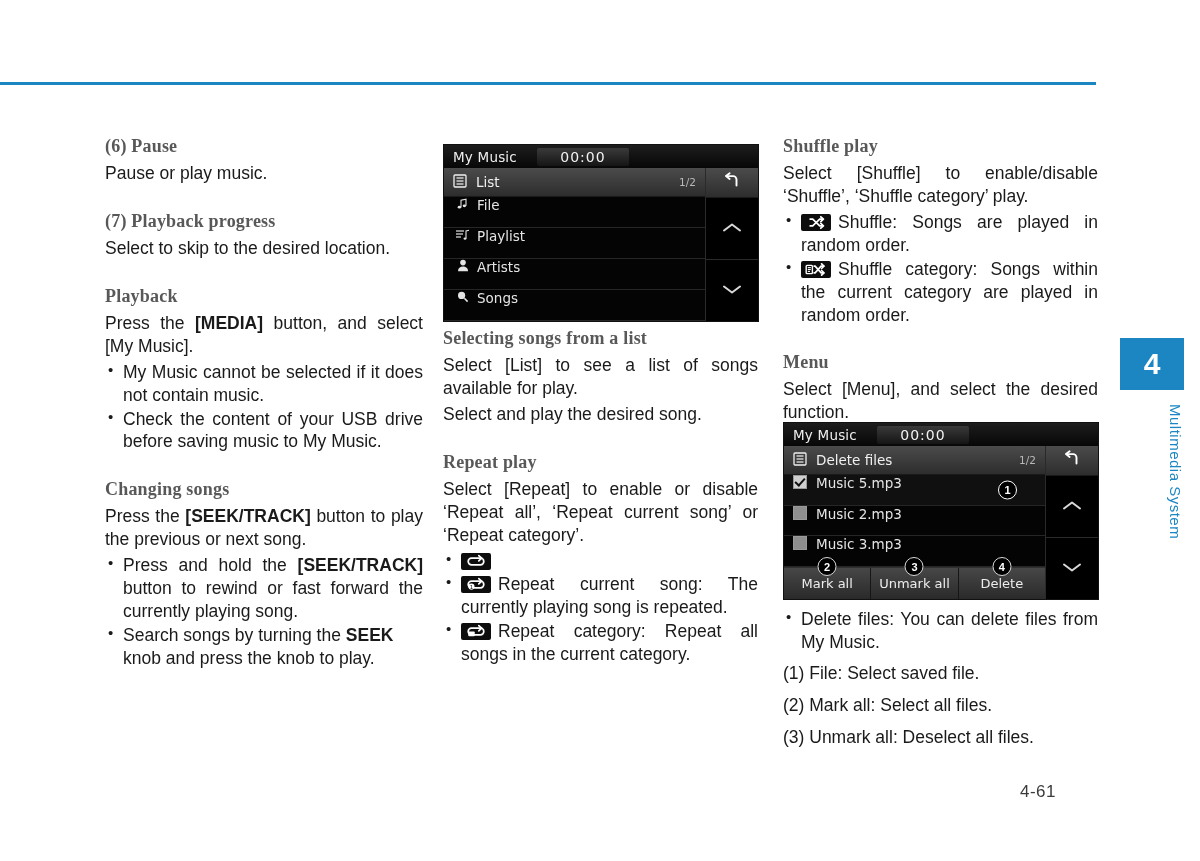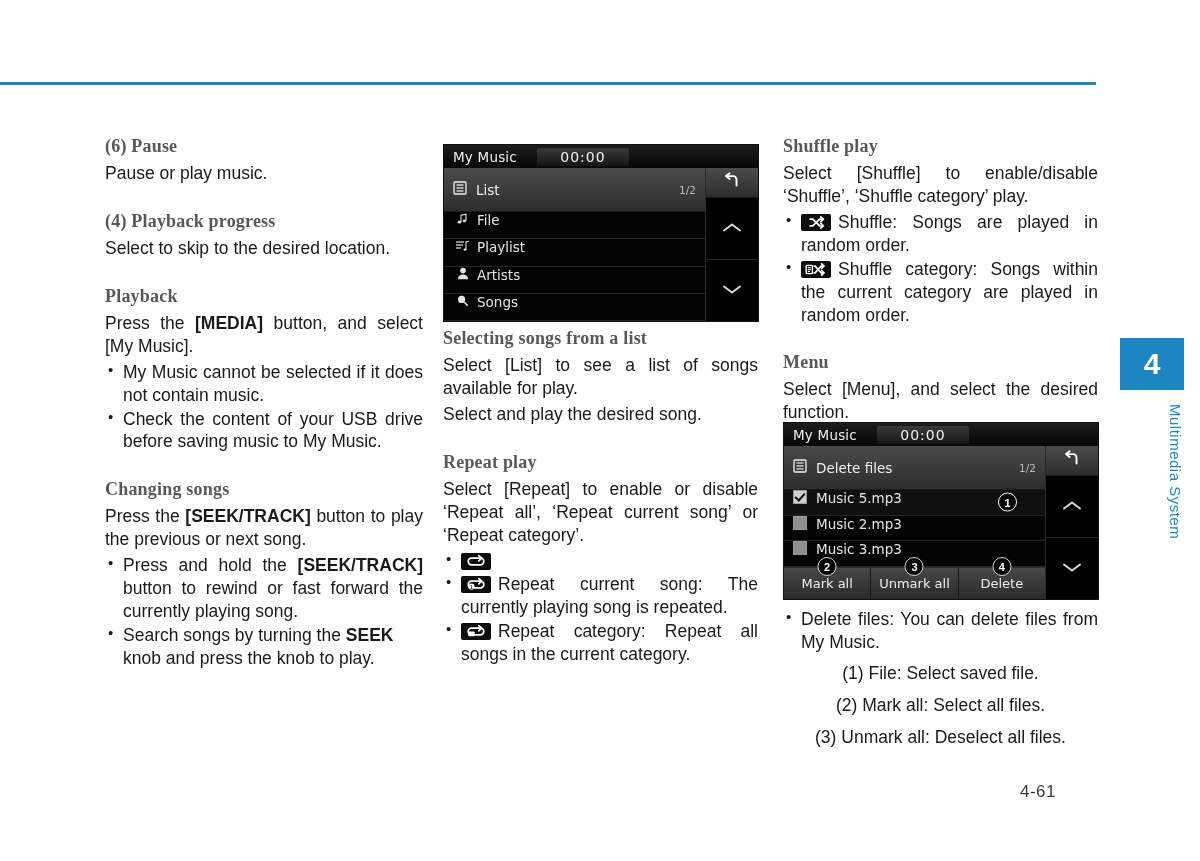--- a/index.html
+++ b/index.html
@@ -114,21 +114,20 @@
     top: -1px;
     font-size: 15px;
   }
   ul.bullets > li.last-left { text-align: left; }
   .b { font-weight: bold; }
 
   p.numbered {
     margin: 0 0 3px 0;
     font-size: 17.5px;
     line-height: 1.31;
-    text-align: center;
   }
 
   
   .mode-icon {
     display: inline-block;
     width: 30px;
     height: 17px;
     background: #0d0d0d;
     border-radius: 2px;
     position: relative;
@@ -181,21 +180,21 @@
   .dev-left { flex: 1; display: flex; flex-direction: column; min-width: 0; }
   .dev-right {
     width: 52px;
     border-left: 1px solid #2a2a2a;
     display: flex;
     flex-direction: column;
     background: #000;
   }
 
   .dev-subheader {
-    height: 44px;
+    height: 29px;
     background: linear-gradient(#4b4b4b, #2d2d2d);
     display: flex;
     align-items: center;
     padding: 0 9px;
     box-sizing: border-box;
     border-bottom: 1px solid #1a1a1a;
   }
   .dev-subheader .sh-label {
     font-size: 13.5px;
     color: #f0f0f0;
@@ -318,21 +317,21 @@
 <div class="chapter-tab">
   <div class="num-box">4</div>
   <div class="vert-label">Multimedia System</div>
 </div>
 
 <div class="col col-1">
 
   <h3 class="sec">(6) Pause</h3>
   <p class="body nj">Pause or play music.</p>
 
-  <h3 class="sec gap">(4) Playback progress</h3>
+  <h3 class="sec gap">(7) Playback progress</h3>
   <p class="body nj">Select to skip to the desired location.</p>
 
   <h3 class="sec gap">Playback</h3>
   <p class="body"><span>Press the </span><span class="b">[MEDIA]</span><span> button, and select [My Music].</span></p>
 
   <ul class="bullets">
     <li><span>My Music cannot be selected if it does not contain music.</span></li>
     <li><span>Check the content of your USB drive before saving music to My Music.</span></li>
   </ul>
 

